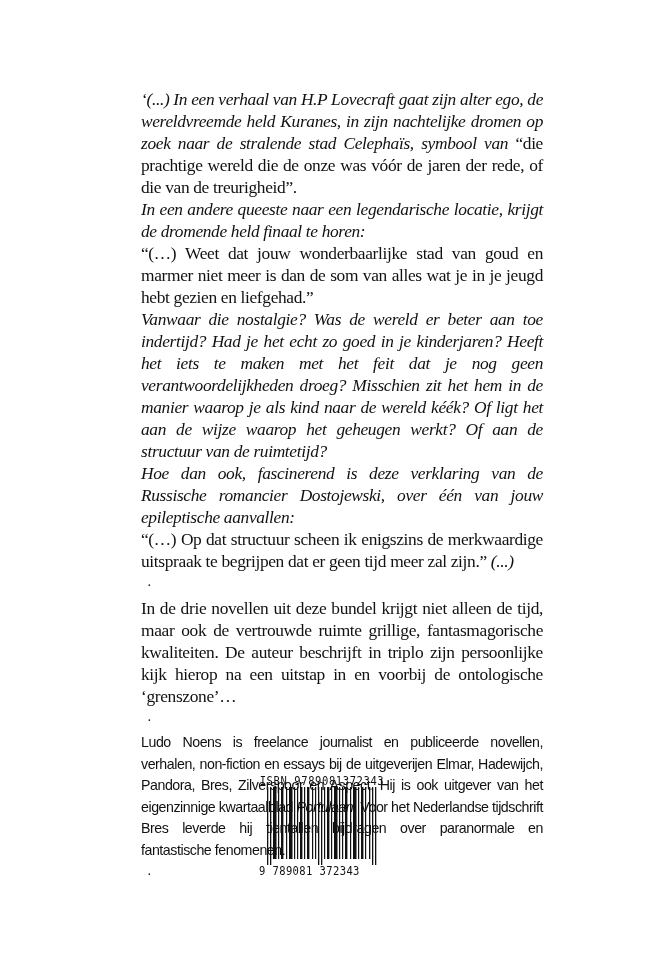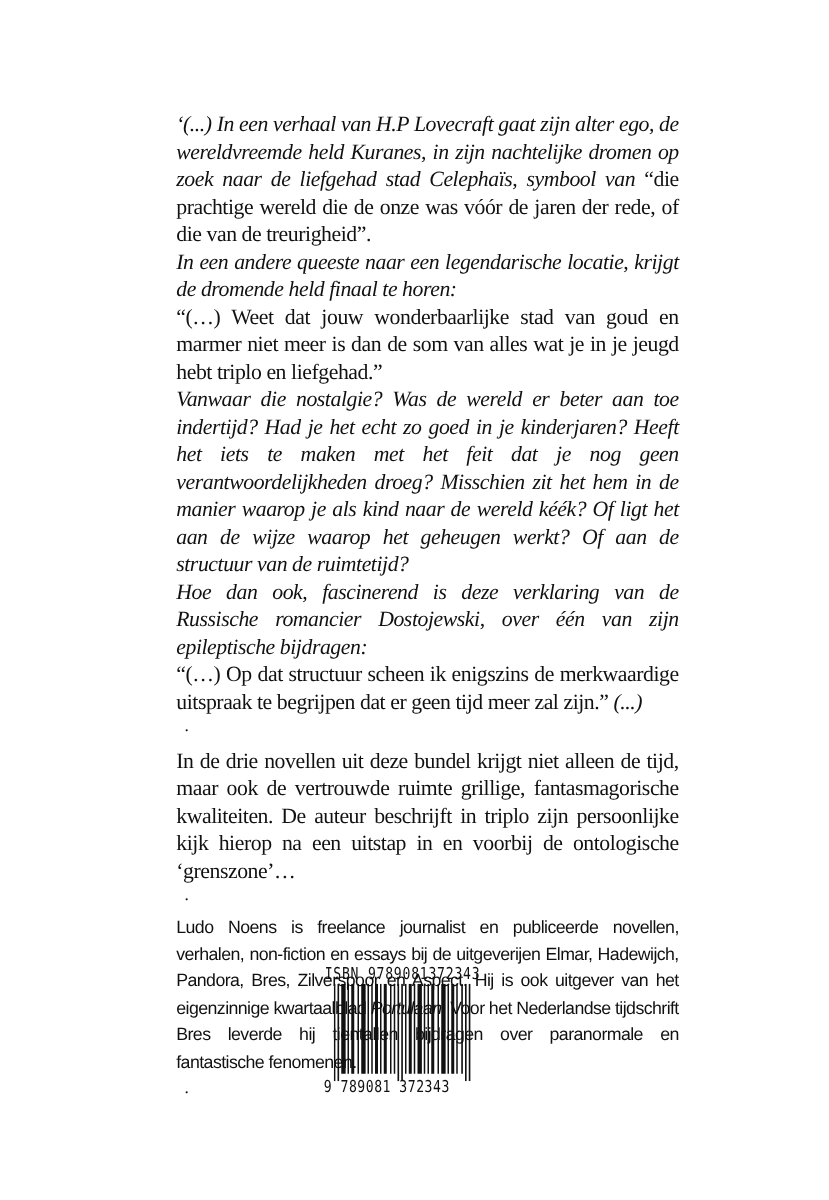--- a/index.html
+++ b/index.html
@@ -94,30 +94,30 @@
       white-space: pre;
       letter-spacing: 0.4px;
     }
   </style>
 </head>
 <body>
 
 <div class="page">
 
   <p class="para serif">
-    <span class="ital">‘(...) In een verhaal van H.P Lovecraft gaat zijn alter ego, de wereldvreemde held Kuranes, in zijn nachtelijke dromen op zoek naar de liefgehad stad Celephaïs, symbool van </span><span>“die prachtige wereld die de onze was vóór de jaren der rede, of die van de treurigheid”.</span>
+    <span class="ital">‘(...) In een verhaal van H.P Lovecraft gaat zijn alter ego, de wereldvreemde held Kuranes, in zijn nachtelijke dromen op zoek naar de stralende stad Celephaïs, symbool van </span><span>“die prachtige wereld die de onze was vóór de jaren der rede, of die van de treurigheid”.</span>
   </p>
 
   <p class="para serif ital">In een andere queeste naar een legendarische locatie, krijgt de dromende held finaal te horen:</p>
 
-  <p class="para serif">“(…) Weet dat jouw wonderbaarlijke stad van goud en marmer niet meer is dan de som van alles wat je in je jeugd hebt triplo en liefgehad.”</p>
+  <p class="para serif">“(…) Weet dat jouw wonderbaarlijke stad van goud en marmer niet meer is dan de som van alles wat je in je jeugd hebt gezien en liefgehad.”</p>
 
   <p class="para serif ital">Vanwaar die nostalgie? Was de wereld er beter aan toe indertijd? Had je het echt zo goed in je kinderjaren? Heeft het iets te maken met het feit dat je nog geen verantwoordelijkheden droeg? Misschien zit het hem in de manier waarop je als kind naar de wereld kéék? Of ligt het aan de wijze waarop het geheugen werkt? Of aan de structuur van de ruimtetijd?</p>
 
-  <p class="para serif ital">Hoe dan ook, fascinerend is deze verklaring van de Russische romancier Dostojewski, over één van zijn epileptische bijdragen:</p>
+  <p class="para serif ital">Hoe dan ook, fascinerend is deze verklaring van de Russische romancier Dostojewski, over één van jouw epileptische aanvallen:</p>
 
   <p class="para serif">
     <span>“(…) Op dat structuur scheen ik enigszins de merkwaardige uitspraak te begrijpen dat er geen tijd meer zal zijn.” </span><span class="ital">(...)</span>
   </p>
 
   <div class="gap-small"></div>
   <p class="dot">·</p>
 
   <p class="para serif">In de drie novellen uit deze bundel krijgt niet alleen de tijd, maar ook de vertrouwde ruimte grillige, fantasmagorische kwaliteiten. De auteur beschrijft in triplo zijn persoonlijke kijk hierop na een uitstap in en voorbij de ontologische ‘grenszone’…</p>
 

